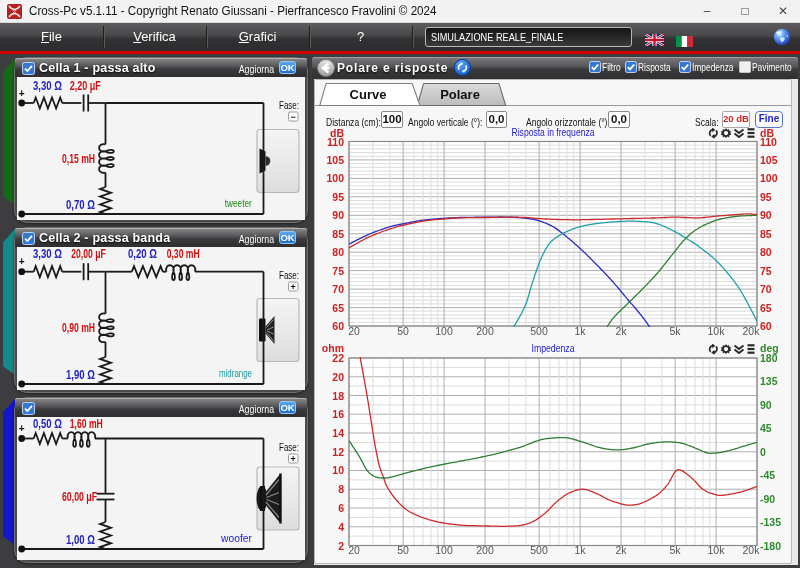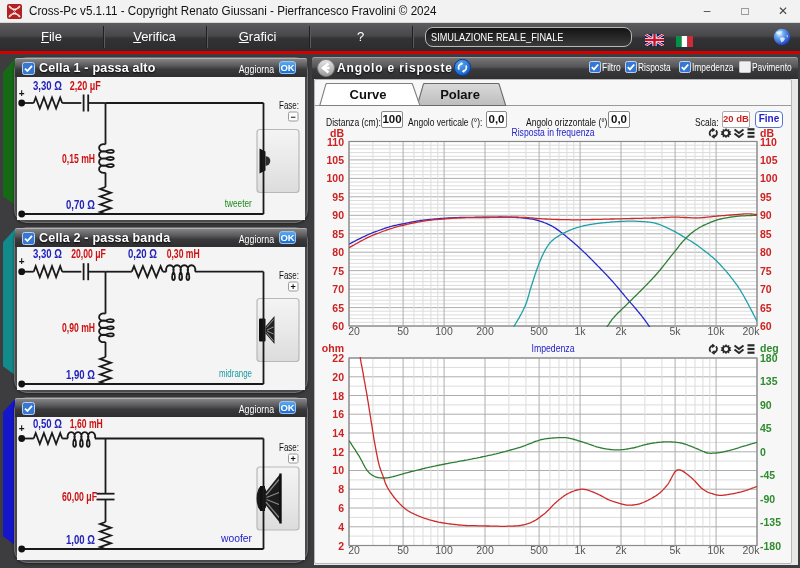--- a/index.html
+++ b/index.html
@@ -3,21 +3,21 @@
 *{margin:0;padding:0;box-sizing:border-box}
 html,body{width:800px;height:568px;overflow:hidden;font-family:"Liberation Sans",sans-serif;background:#3d3d3f}
 #titlebar{position:absolute;left:0;top:0;width:800px;height:23px;background:#f2f2f2;border-bottom:1px solid #d8d8d8}
 #titlebar .logo{position:absolute;left:7px;top:4px}
 #titlebar .ttext{position:absolute;left:29px;top:4px;font-size:12px;color:#111;white-space:nowrap;transform:scaleX(0.97);transform-origin:0 50%}
 .winbtn{position:absolute;top:0;width:38px;height:23px;color:#444;text-align:center;font-size:12px;line-height:22px}
 #menubar{position:absolute;left:0;top:23px;width:800px;height:28px;background:linear-gradient(#5c5c5e,#48484a 45%,#333335 55%,#2c2c2e)}
 .menuitem{position:absolute;top:6px;width:103px;text-align:center;color:#fff;font-size:13px;font-weight:normal}
 .menuitem u{text-decoration:underline}
 .msep{position:absolute;top:3px;height:22px;width:1px;background:#1f1f1f;box-shadow:1px 0 0 #5a5a5a}
-#simubox{position:absolute;left:425px;top:27px;width:207px;height:20px;background:linear-gradient(#141414,#3a3a3a);border:1px solid #b8b8b8;border-radius:8px;color:#fff;font-size:11.5px;line-height:18px;z-index:2}
+#simubox{position:absolute;left:425px;top:27px;width:207px;height:20px;background:linear-gradient(#141414,#3a3a3a);border:1px solid #b8b8b8;border-radius:3px;color:#fff;font-size:11.5px;line-height:18px;z-index:2}
 #simubox i{font-style:normal;display:inline-block;transform:scaleX(0.8);transform-origin:0 50%;margin-left:5px}
 #redline{position:absolute;left:0;top:51px;width:800px;height:3px;background:#d40000}
 .celltab{position:absolute;left:3px;width:12px;clip-path:polygon(0 9%,100% 0,100% 100%,0 94%)}
 .cell{position:absolute;left:14px;width:294px;background:#4a4a4c;border:1px solid #707072;border-radius:13px;box-shadow:0 1px 3px rgba(0,0,0,0.5)}
 .cellhdr{position:relative;height:19px;background:linear-gradient(#8a8a8c,#5a5a5c 40%,#3a3a3c 60%,#2e2e30);border-radius:2px 2px 0 0;color:#fff;box-shadow:inset 0 1px 0 rgba(255,255,255,0.35)}
 .cellhdr .cb{position:absolute;left:7px;top:3px}
 .cellhdr .ct{position:absolute;left:24px;top:2.5px;font-size:12.5px;font-weight:bold;letter-spacing:0.2px;text-shadow:0 1px 2px #000;white-space:nowrap}
 .cellhdr .agg{position:absolute;right:33px;top:4.5px;font-size:10.5px;transform:scaleX(0.84);transform-origin:100% 50%}
 .cellhdr .okbtn{position:absolute;right:11px;top:3px;width:17px;height:13px;background:linear-gradient(#5aa8f0,#1a6fd0);border:1px solid #9cc6ee;border-radius:3px;color:#fff;font-size:9.5px;font-weight:bold;text-align:center;line-height:11px}
 .cellbody{position:absolute;left:2px;right:2px;top:19px;bottom:2px;background:#f4f4f4}
@@ -247,21 +247,21 @@
           <defs>
             <linearGradient id="bg1" x1="0" y1="0" x2="0" y2="1">
               <stop offset="0%" stop-color="#e8e8e8"></stop>
               <stop offset="100%" stop-color="#9a9a9a"></stop>
             </linearGradient>
           </defs>
           <circle cx="9" cy="9" r="8.5" fill="url(#bg1)" stroke="#777"></circle>
           <path d="M11.5 4.5 L6 9 L11.5 13.5" stroke="#fff" stroke-width="2.6" fill="none"></path>
           <path d="M6 9 L12.5 9" stroke="#fff" stroke-width="2.6"></path>
         </svg></span>
-    <span class="t">Angolo e risposte</span>
+    <span class="t">Polare e risposte</span>
     <span class="rf"><svg width="17" height="17" viewBox="0 0 17 17">
           <defs>
             <radialGradient id="rb" cx="40%" cy="30%" r="80%">
               <stop offset="0%" stop-color="#59a8f0"></stop>
               <stop offset="100%" stop-color="#0a50c0"></stop>
             </radialGradient>
           </defs>
           <circle cx="8.5" cy="8.5" r="8.2" fill="url(#rb)" stroke="#0a3a90"></circle>
           <path d="M5.1 10.6 A4 4 0 0 1 7.9 4.6" stroke="#fff" stroke-width="1.7" fill="none"></path>
           <path d="M11.9 6.4 A4 4 0 0 1 9.1 12.4" stroke="#fff" stroke-width="1.7" fill="none"></path>

